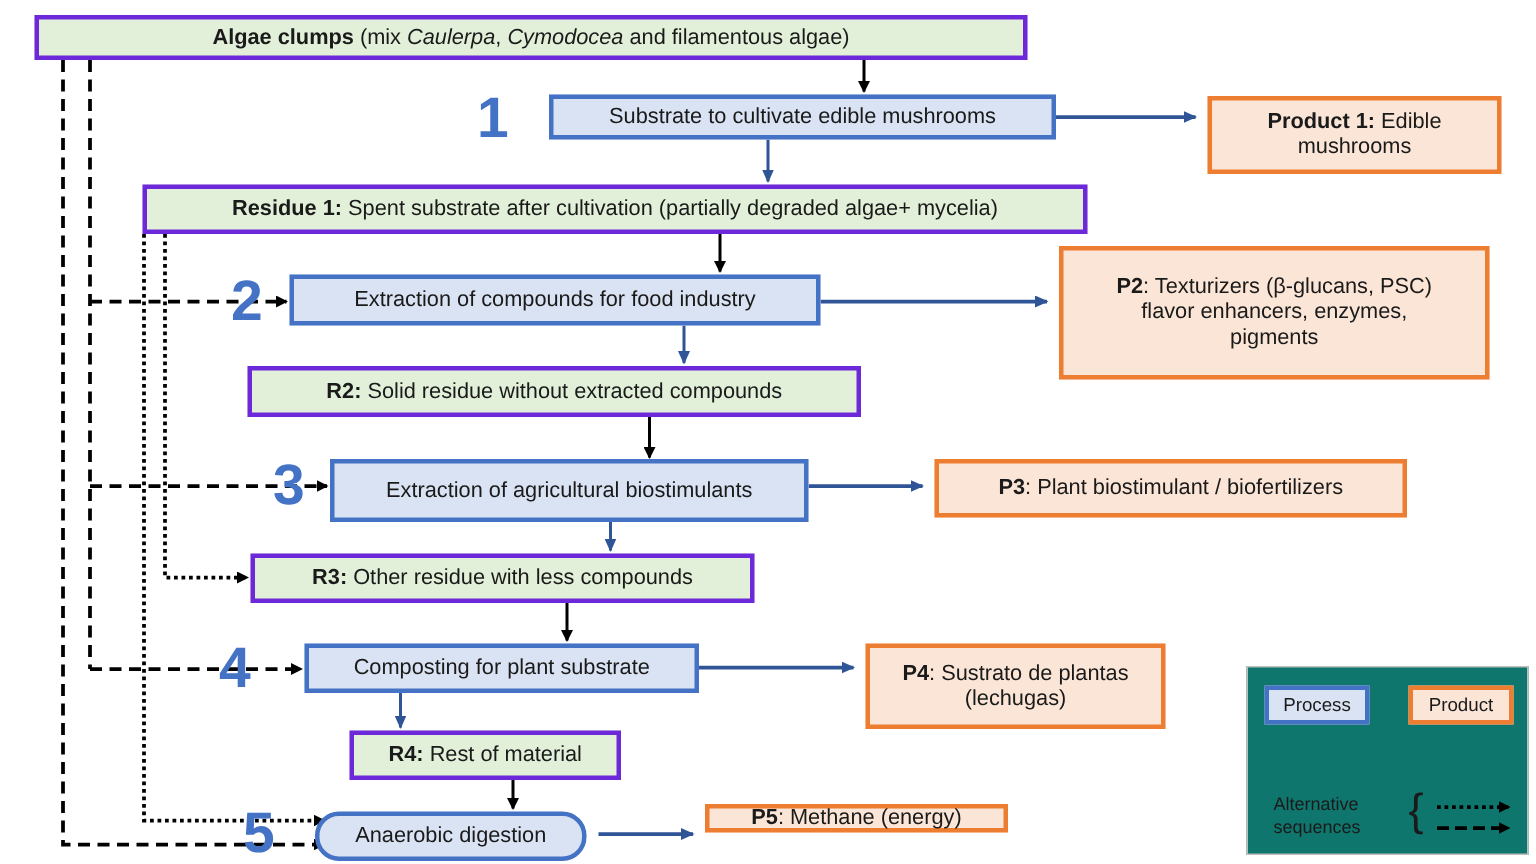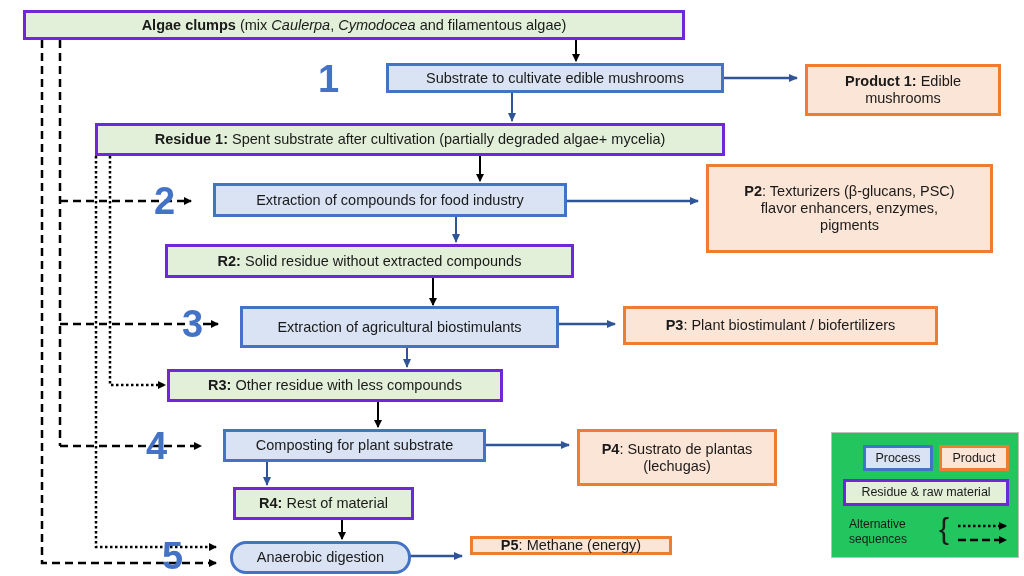--- a/index.html
+++ b/index.html
@@ -1,28 +1,28 @@
 <!DOCTYPE html>
 <html><head>
 <meta charset="utf-8">
 <style>
   html, body { margin:0; padding:0; background:#ffffff; }
   body { width:1024px; height:576px; position:relative; overflow:hidden;
          font-family:"Liberation Sans", sans-serif; color:#1a1a1a; }
   .box { position:absolute; box-sizing:border-box; display:flex; align-items:center;
          justify-content:center; text-align:center; font-size:14.5px; line-height:17px; }
-  .process { background:#dae3f3; border:3px solid #4472c4;margin-left:20px; }
+  .process { background:#dae3f3; border:3px solid #4472c4; }
   .product { background:#fbe5d6; border:3px solid #ed7d31; }
   .residue { background:#e2f0d9; border:3px solid #6d28d9; }
   .b { font-weight:bold; }
   .num { position:absolute; font-size:38px; font-weight:bold; color:#4472c4;
          font-family:"Liberation Sans", sans-serif; line-height:38px; }
   svg.links { position:absolute; left:0; top:0; }
-  .legend { position:absolute; left:831px; top:432px; width:188px; height:126px;
-            background:#22c55e; border:1px solid #bfbfbf; box-sizing:border-box;padding-left:13px; }
+  .legend { position:absolute; left:831px; top:444px; width:188px; height:126px;
+            background:#0f766e; border:1px solid #bfbfbf; box-sizing:border-box;padding-left:13px; }
   .legend .box { font-size:12.5px; }
   .legend-text { position:absolute; font-size:12px; line-height:15px; }
 </style>
 </head>
 <body>
 
 <svg class="links" width="1024" height="576">
   <defs>
     <marker id="ab" markerWidth="8" markerHeight="8" refX="7" refY="4" orient="auto" markerUnits="userSpaceOnUse">
       <path d="M0,0 L8,4 L0,8 z" fill="#000"></path>
@@ -102,21 +102,20 @@
 
 <div class="num" style="left:162px;top:537px;">5</div>
 <div class="box process" style="left:210px;top:541px;width:181px;height:33px;border-radius:16px;">Anaerobic digestion</div>
 <div class="box product" style="left:470px;top:536px;width:202px;height:19px;">
   <span><span class="b">P5</span><span>: Methane (energy)</span></span>
 </div>
 
 <div class="legend">
   <div class="box process" style="left:11px;top:12px;width:70px;height:26px;">Process</div>
   <div class="box product" style="left:107px;top:12px;width:70px;height:26px;">Product</div>
-  <div class="box residue" style="left:11px;top:46px;width:166px;height:27px;">Residue &amp; raw material</div>
   <div class="legend-text" style="left:17px;top:84px;">Alternative</div>
   <div class="legend-text" style="left:17px;top:99px;">sequences</div>
   <div class="legend-text" style="left:107px;top:80px;font-size:30px;line-height:32px;">{</div>
   <svg style="position:absolute;left:124px;top:86px;" width="56" height="28">
     <defs>
       <marker id="lb" markerWidth="8" markerHeight="8" refX="7" refY="4" orient="auto" markerUnits="userSpaceOnUse">
         <path d="M0,0 L8,4 L0,8 z" fill="#000"></path>
       </marker>
     </defs>
     <line x1="2" y1="7" x2="50" y2="7" stroke="#000" stroke-width="2.5" stroke-dasharray="2.5,2.5" marker-end="url(#lb)"></line>

